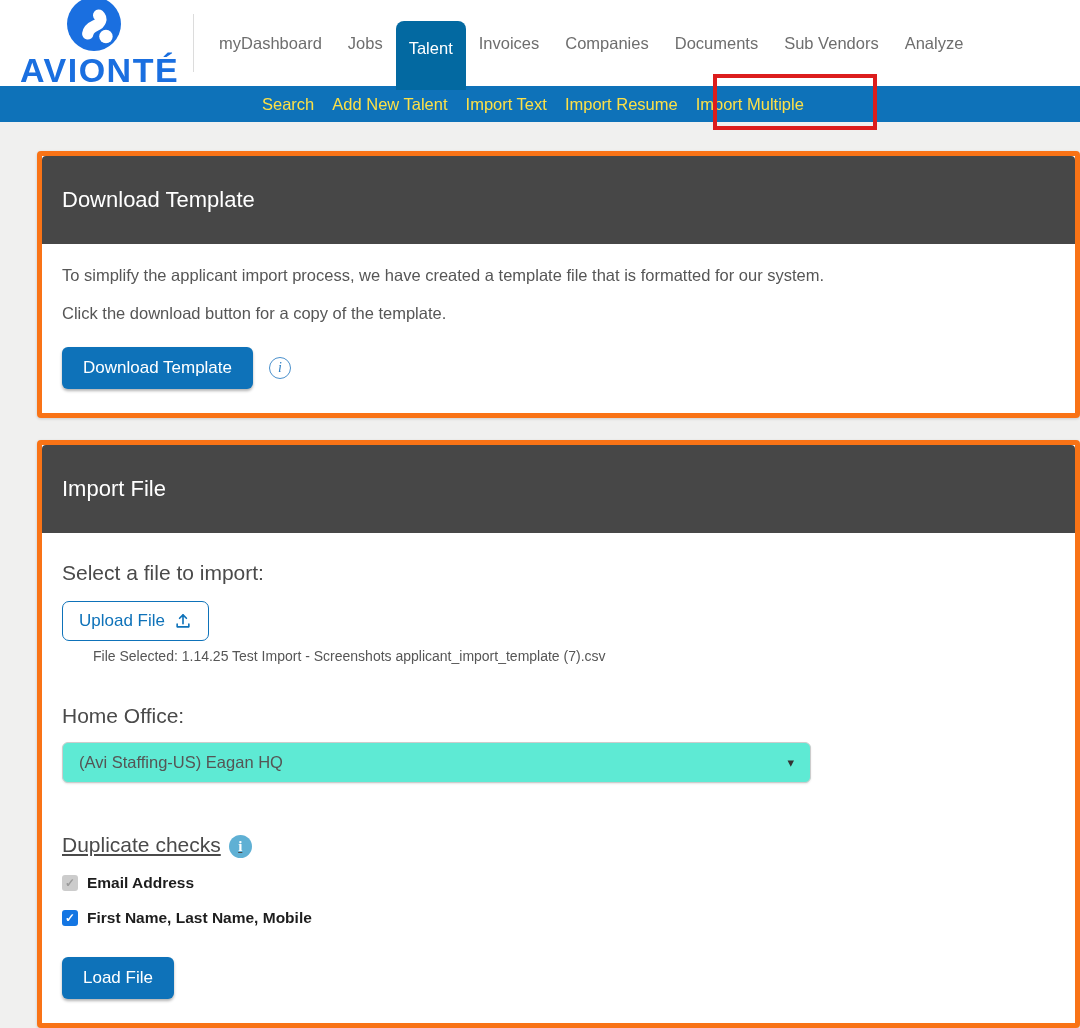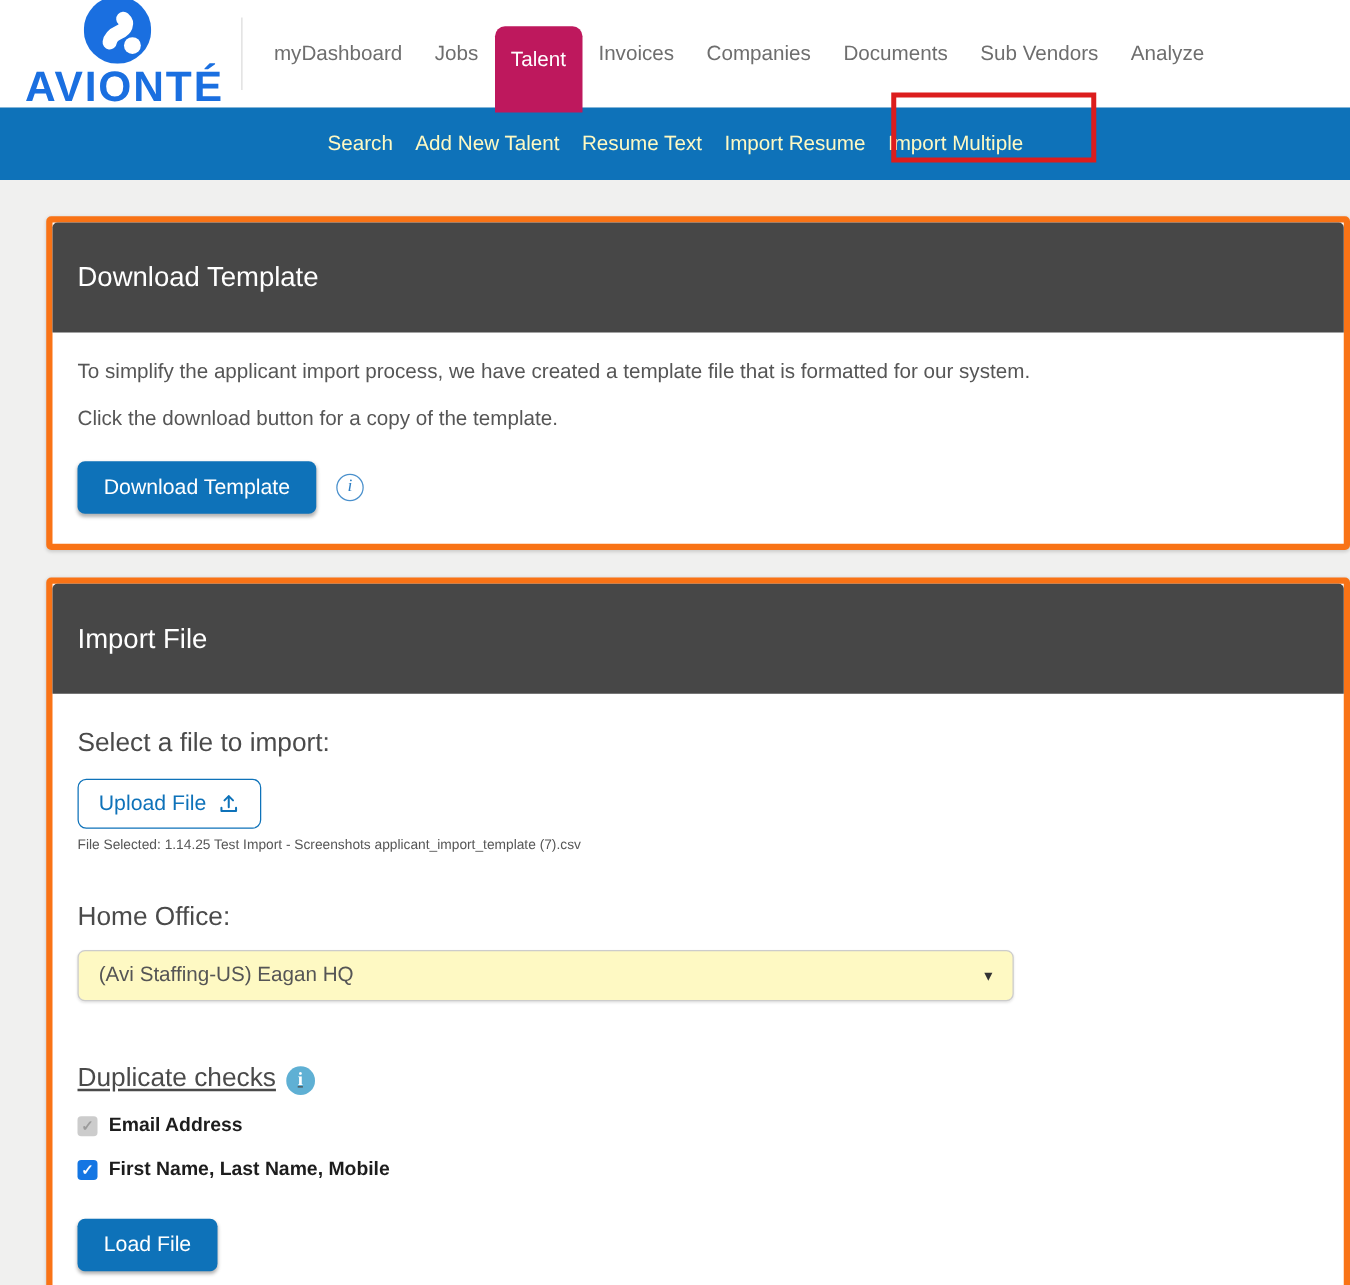--- a/index.html
+++ b/index.html
@@ -33,32 +33,32 @@
   }
   .top-nav {
     display: flex; align-items: stretch; height: 78px; margin-left: 12px;
     font-size: 16.5px; color: #6e6e6e;
   }
   .top-nav-item {
     display: flex; align-items: center; padding: 0 13px; cursor: pointer;
     white-space: nowrap;
   }
   .top-nav-item.active {
-    background: #be185d; color: #ffffff;
+    background: #0369a1; color: #ffffff;
     border-radius: 8px 8px 0 0;
     margin-top: 17px; height: 69px;
   }
   .top-nav-item.active .nav-label { position: relative; top: -7px; }
 
   
   .sub-nav {
-    height: 58px; background: #0e72b9;
+    height: 36px; background: #0e72b9;
     display: flex; align-items: center;
     padding-left: 253px;
-    color: #fef9c3; font-size: 16.5px; font-weight: 500;
+    color: #fde047; font-size: 16.5px; font-weight: 500;
   }
   .sub-nav-item { padding: 0 9px; cursor: pointer; white-space: nowrap; }
 
   .red-highlight-box {
     position: absolute;
     left: 713px; top: 74px; width: 164px; height: 56px;
     border: 4px solid #dc1d1d;
     z-index: 10;
     pointer-events: none;
   }
@@ -121,30 +121,30 @@
 
   .upload-btn {
     display: inline-flex; align-items: center; gap: 9px;
     background: #ffffff; color: #0e72b9;
     border: 1px solid #0e72b9; border-radius: 7px;
     font-family: "Liberation Sans", sans-serif;
     font-size: 17px;
     padding: 9px 16px;
     cursor: pointer;
   }
-  .file-selected { font-size: 11px; color: #565656; margin-top: 7px; }
+  .file-selected { font-size: 14px; color: #565656; margin-top: 7px; margin-left: 31px; }
 
   .select-box {
     width: 749px; height: 41px;
     border: 1px solid #cccccc; border-radius: 6px;
     box-shadow: 0 1px 2px rgba(0,0,0,0.1);
     display: flex; align-items: center; justify-content: space-between;
     padding: 11px 16px;
     font-size: 16.5px; color: #555555;
-    cursor: pointer; background: #fef9c3;
+    cursor: pointer; background: #5eead4;
   }
   .select-caret { font-size: 13px; color: #333333; }
 
   .checkbox-row { display: flex; align-items: center; gap: 9px; margin: 17px 0; }
   .checkbox {
     width: 16px; height: 16px; border-radius: 3px; flex: 0 0 auto;
     display: flex; align-items: center; justify-content: center;
     font-size: 12px; font-weight: bold; cursor: pointer;
   }
   .checkbox.disabled-checked { background: #cccccc; color: #9b9b9b; cursor: default; }
@@ -196,21 +196,21 @@
 </div>
 
 <div class="sub-nav">
   <div class="sub-nav-item">
     <span>Search</span>
   </div>
   <div class="sub-nav-item">
     <span>Add New Talent</span>
   </div>
   <div class="sub-nav-item">
-    <span>Resume Text</span>
+    <span>Import Text</span>
   </div>
   <div class="sub-nav-item">
     <span>Import Resume</span>
   </div>
   <div class="sub-nav-item">
     <span>Import Multiple</span>
   </div>
 </div>
 
 <div class="red-highlight-box"></div>

